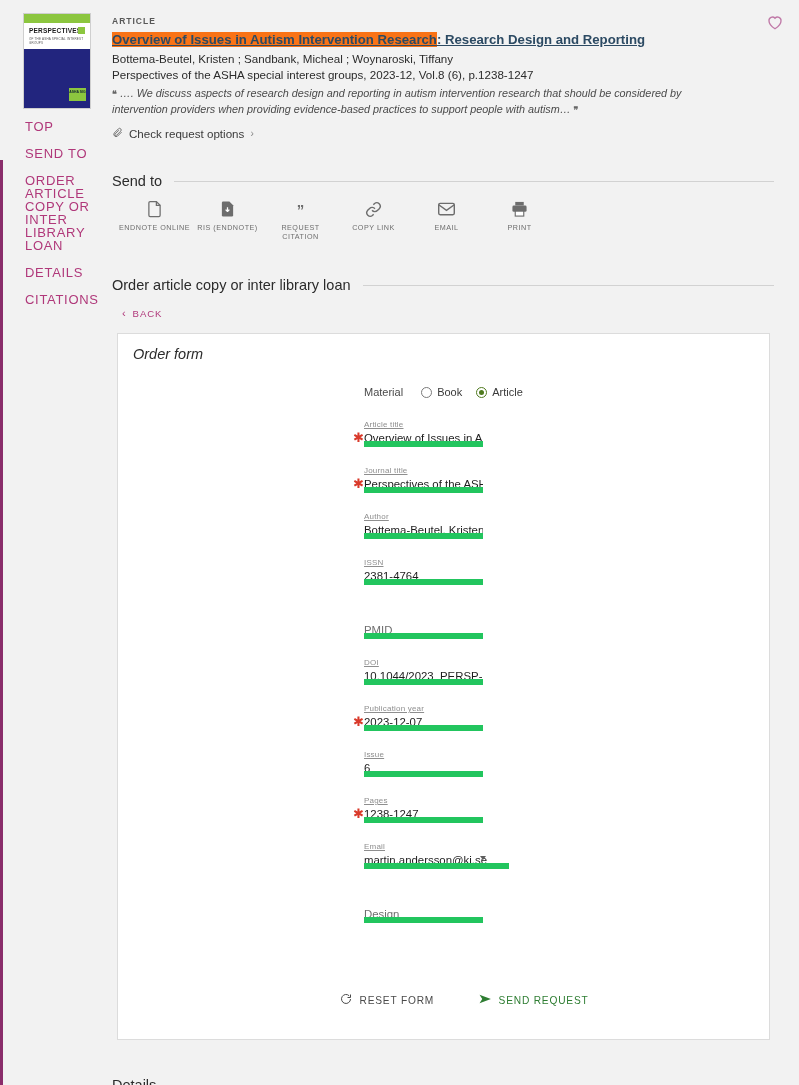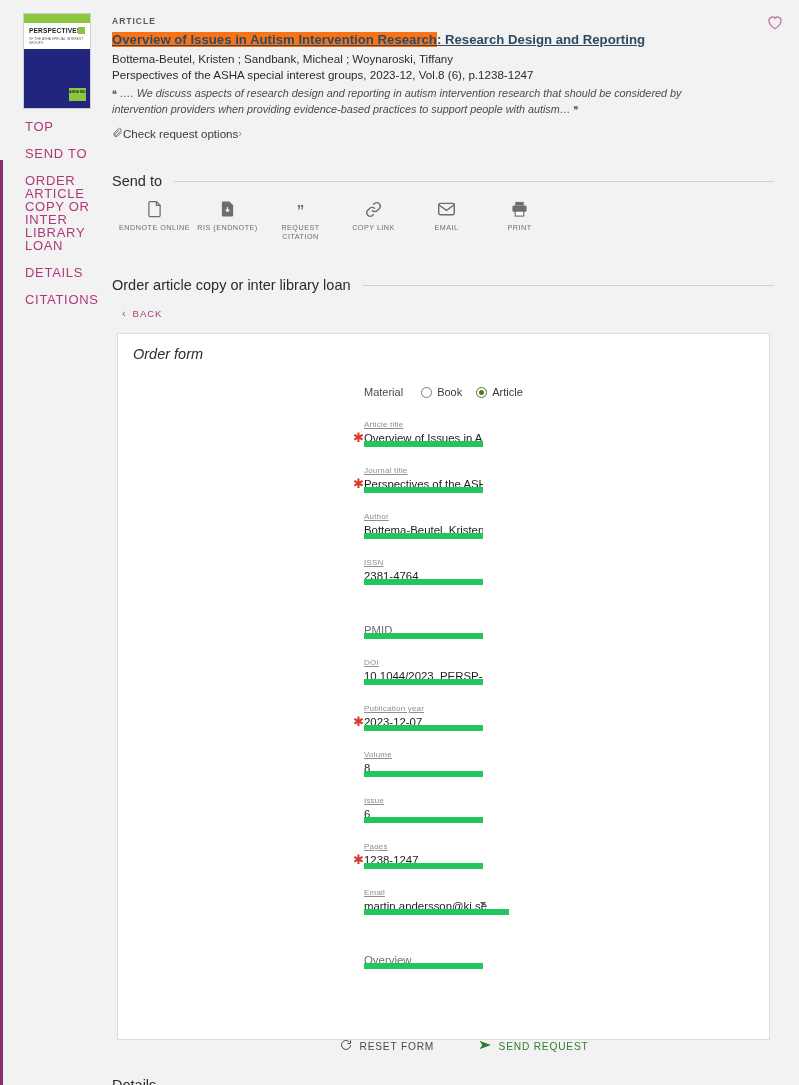--- a/index.html
+++ b/index.html
@@ -82,21 +82,21 @@
   .rec-authors, .rec-src {
     font-size: 11.6px; color: #2b2b2b; line-height: 16px;
   }
   .rec-snippet {
     font-size: 10.8px; font-style: italic; color: #4a4a4a;
     line-height: 15px; margin-top: 3px; width: 600px;
   }
   .qm { font-style: normal; font-weight: bold; color: #666; font-size: 9px; }
   .rec-link {
     margin-top: 9px; font-size: 11.6px; color: #3b3b3b;
-    display: flex; align-items: center; 
+    display: flex; align-items: center; gap: 6px;
   }
   .rec-link .chev { color: #888; font-size: 10px; }
   .heart { position: absolute; right: 15px; top: 13px; width: 18px; height: 18px; }
 
   
   .sec {
     position: absolute; left: 112px;
     display: flex; align-items: center; gap: 12px; width: 662px;
   }
   .sec-title { font-size: 14.5px; color: #2b2b2b; white-space: nowrap; }
@@ -393,45 +393,41 @@
         <div class="flabel">DOI</div>
         <div class="fval">10.1044/2023_PERSP-2</div>
       </div>
 
       <div class="field" style="margin-bottom:18px;">
         <span class="req">✱</span>
         <div class="flabel">Publication year</div>
         <div class="fval">2023-12-07</div>
       </div>
 
-      <div class="field" style="margin-bottom:18px;">
-        <div class="flabel">Volume</div>
-        <div class="fval">8</div>
-      </div>
 
       <div class="field" style="margin-bottom:18px;">
         <div class="flabel">Issue</div>
         <div class="fval">6</div>
       </div>
 
       <div class="field" style="margin-bottom:18px;">
         <span class="req">✱</span>
         <div class="flabel">Pages</div>
         <div class="fval">1238-1247</div>
       </div>
 
       <div class="field wide" style="margin-bottom:26px;">
         <div class="flabel">Email</div>
         <div class="fval">martin.andersson@ki.se</div>
         <span class="caret"></span>
       </div>
 
       <div class="field">
         <div class="flabel"></div>
-        <div class="fval placeholder">Overview</div>
+        <div class="fval placeholder">Design</div>
       </div>
 
       <div class="actions">
         <div class="act reset">
           <span>
             <svg width="12" height="12" viewBox="0 0 24 24" fill="none" stroke="#4a4a4a" stroke-width="2">
               <path d="M21 12a9 9 0 1 1-2.6-6.4"></path>
               <path d="M21 3v6h-6"></path>
             </svg>
           </span>

